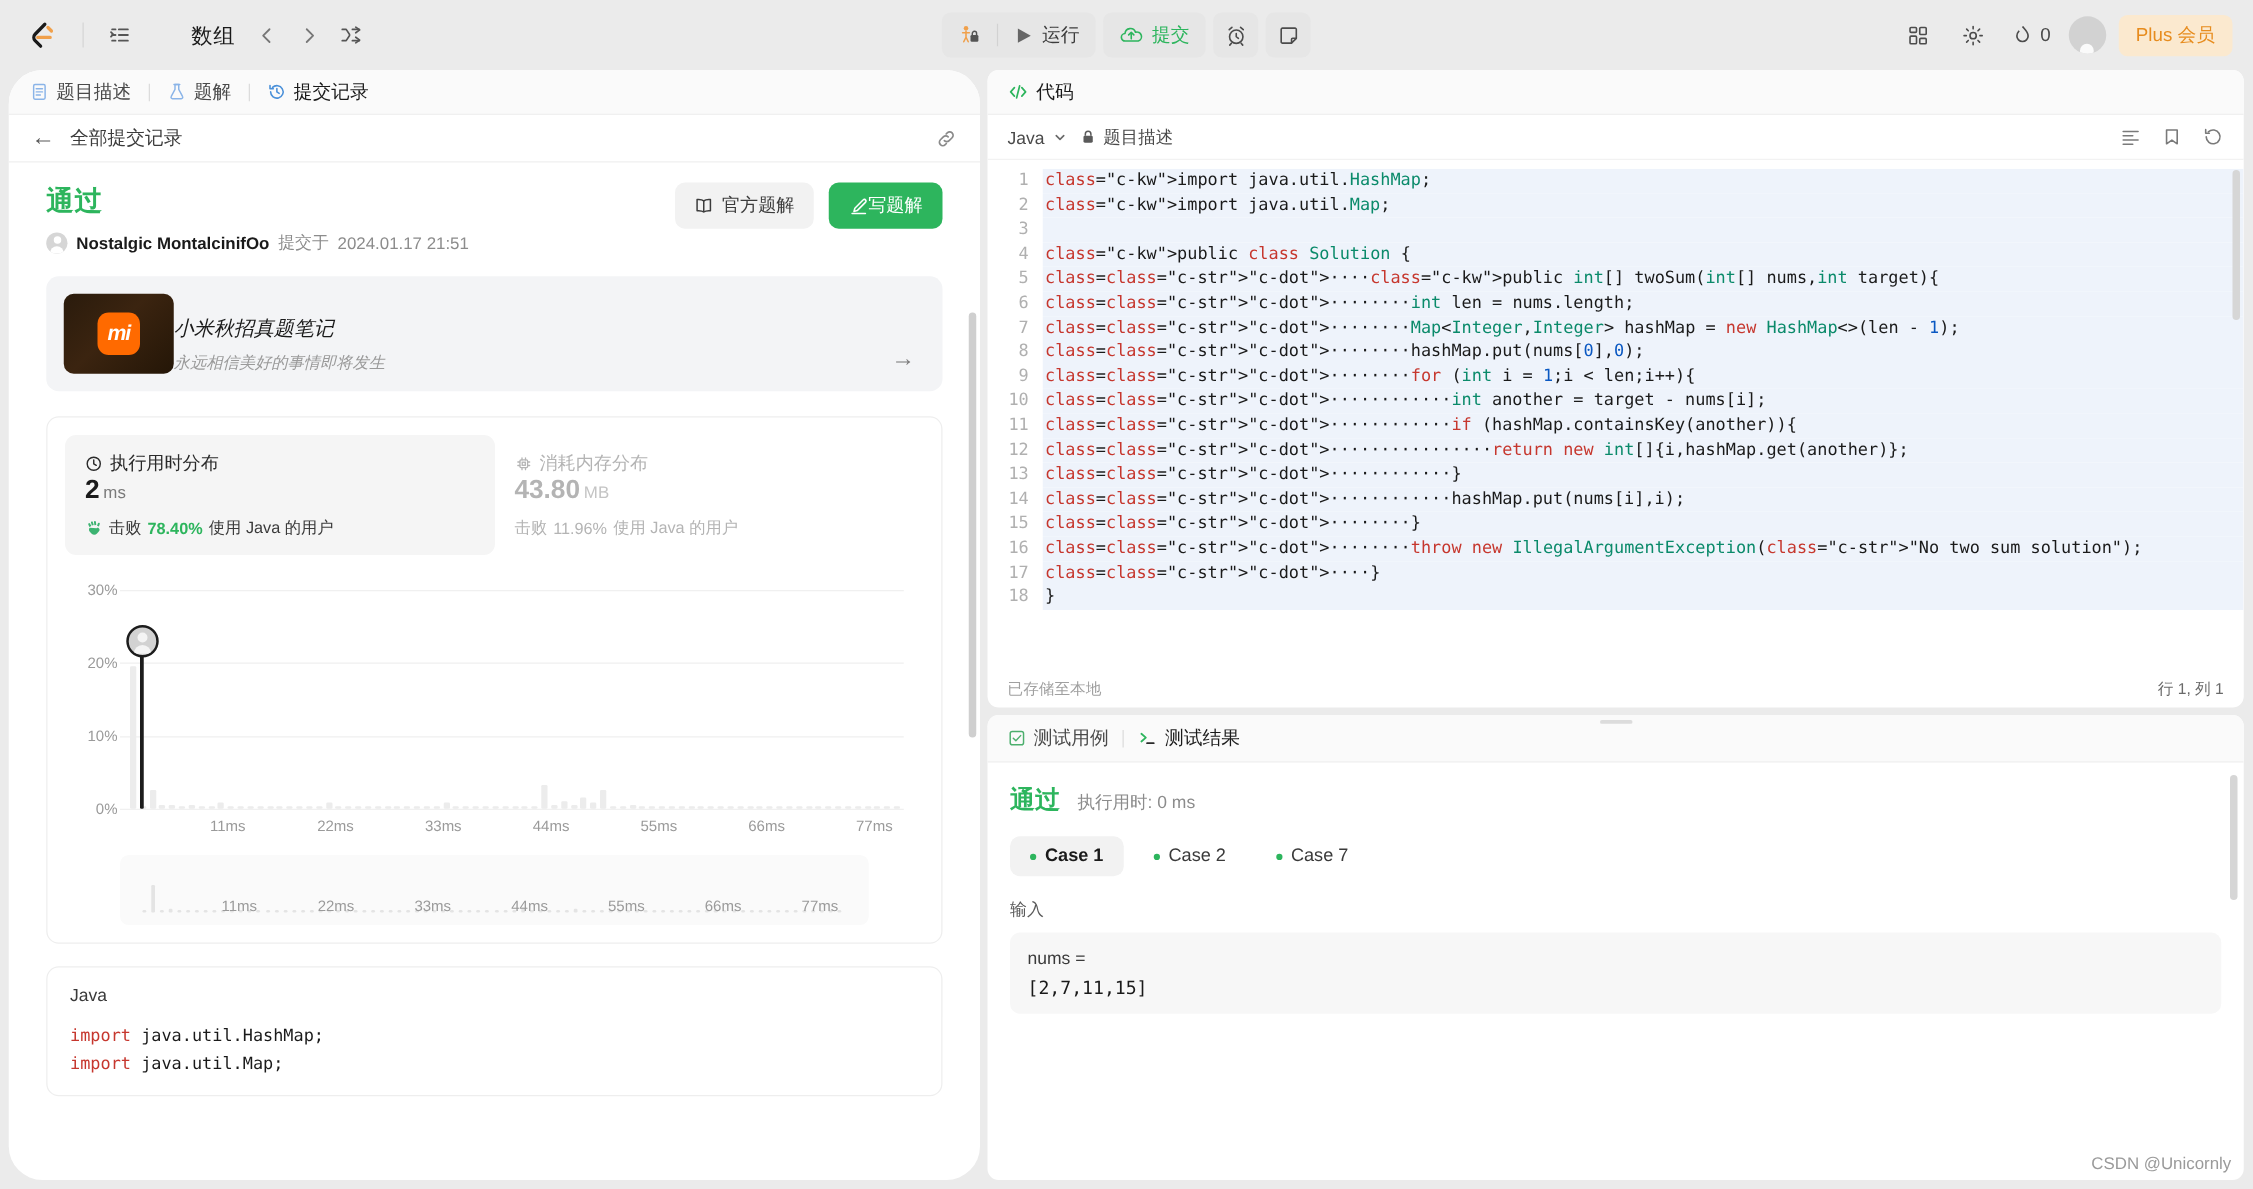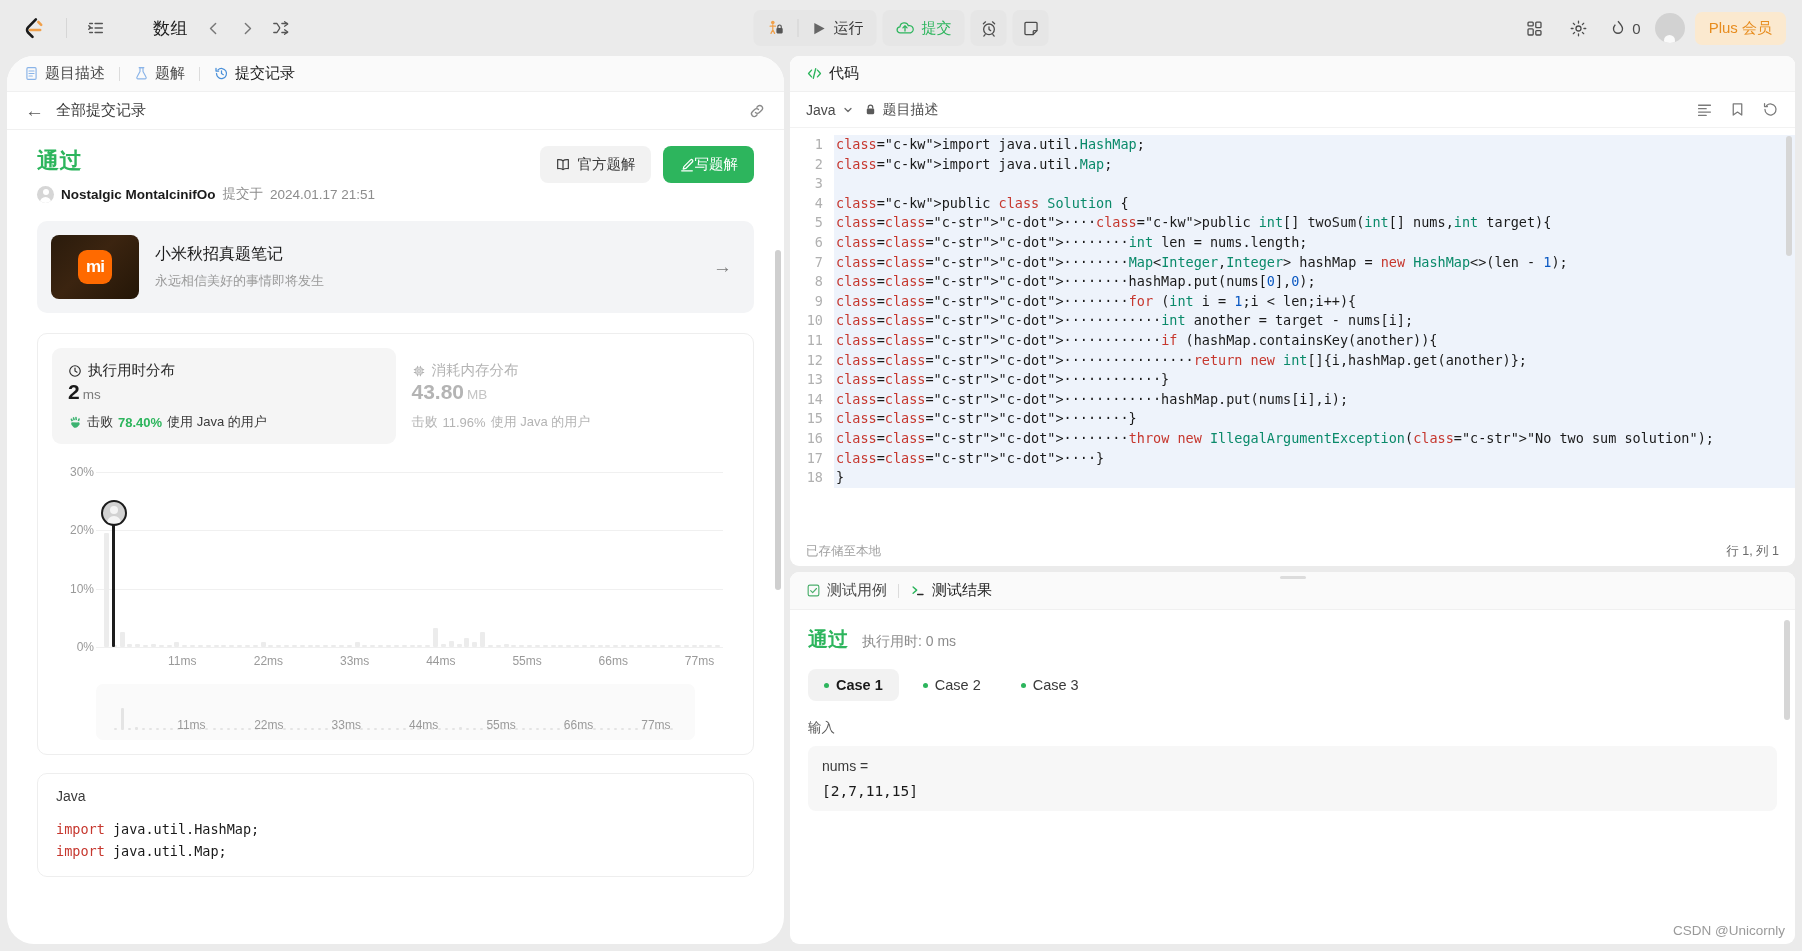--- a/index.html
+++ b/index.html
@@ -108,21 +108,21 @@
     font-size: 14.5px; padding: 9px 15px; border-radius: 8px; cursor: pointer;
   }
   .btn-green {
     display: flex; align-items: center; gap: 0; background: #2db55d; color: #fff;
     font-size: 14.5px; padding: 9px 16px; border-radius: 8px; cursor: pointer;
   }
 
   
   .ad-card {
     margin-top: 18px; background: #f3f4f6; border-radius: 10px; padding: 14px;
-    display: flex; align-items: center; gap: 16px; cursor: pointer;
+    display: flex; align-items: flex-end; cursor: pointer; font-style: italic;
   }
   .ad-thumb {
     width: 88px; height: 64px; border-radius: 8px; flex: 0 0 88px;
     background: linear-gradient(135deg, #2a1b0c 0%, #3b2410 45%, #241607 100%);
     display: flex; align-items: center; justify-content: center;
   }
   .mi-logo {
     width: 34px; height: 34px; border-radius: 9px; background: #ff6a00;
     display: flex; align-items: center; justify-content: center;
     color: #fff; font-size: 17px; font-weight: 700; letter-spacing: -1px;
@@ -840,21 +840,21 @@
               <div class="case-chip active">
                 <span class="case-dot"></span>
                 <span>Case 1</span>
               </div>
               <div class="case-chip">
                 <span class="case-dot"></span>
                 <span>Case 2</span>
               </div>
               <div class="case-chip">
                 <span class="case-dot"></span>
-                <span>Case 3</span>
+                <span>Case 7</span>
               </div>
             </div>
           <div class="io-label">输入</div>
           <div class="io-box">
             <div>nums =</div>
             <div class="val">[2,7,11,15]</div>
           </div>
           <div class="vscroll" style="top:10px;height:100px;background:#d6d6d6;right:5px;"></div>
         </div>
         <div class="watermark">CSDN @Unicornly</div>

